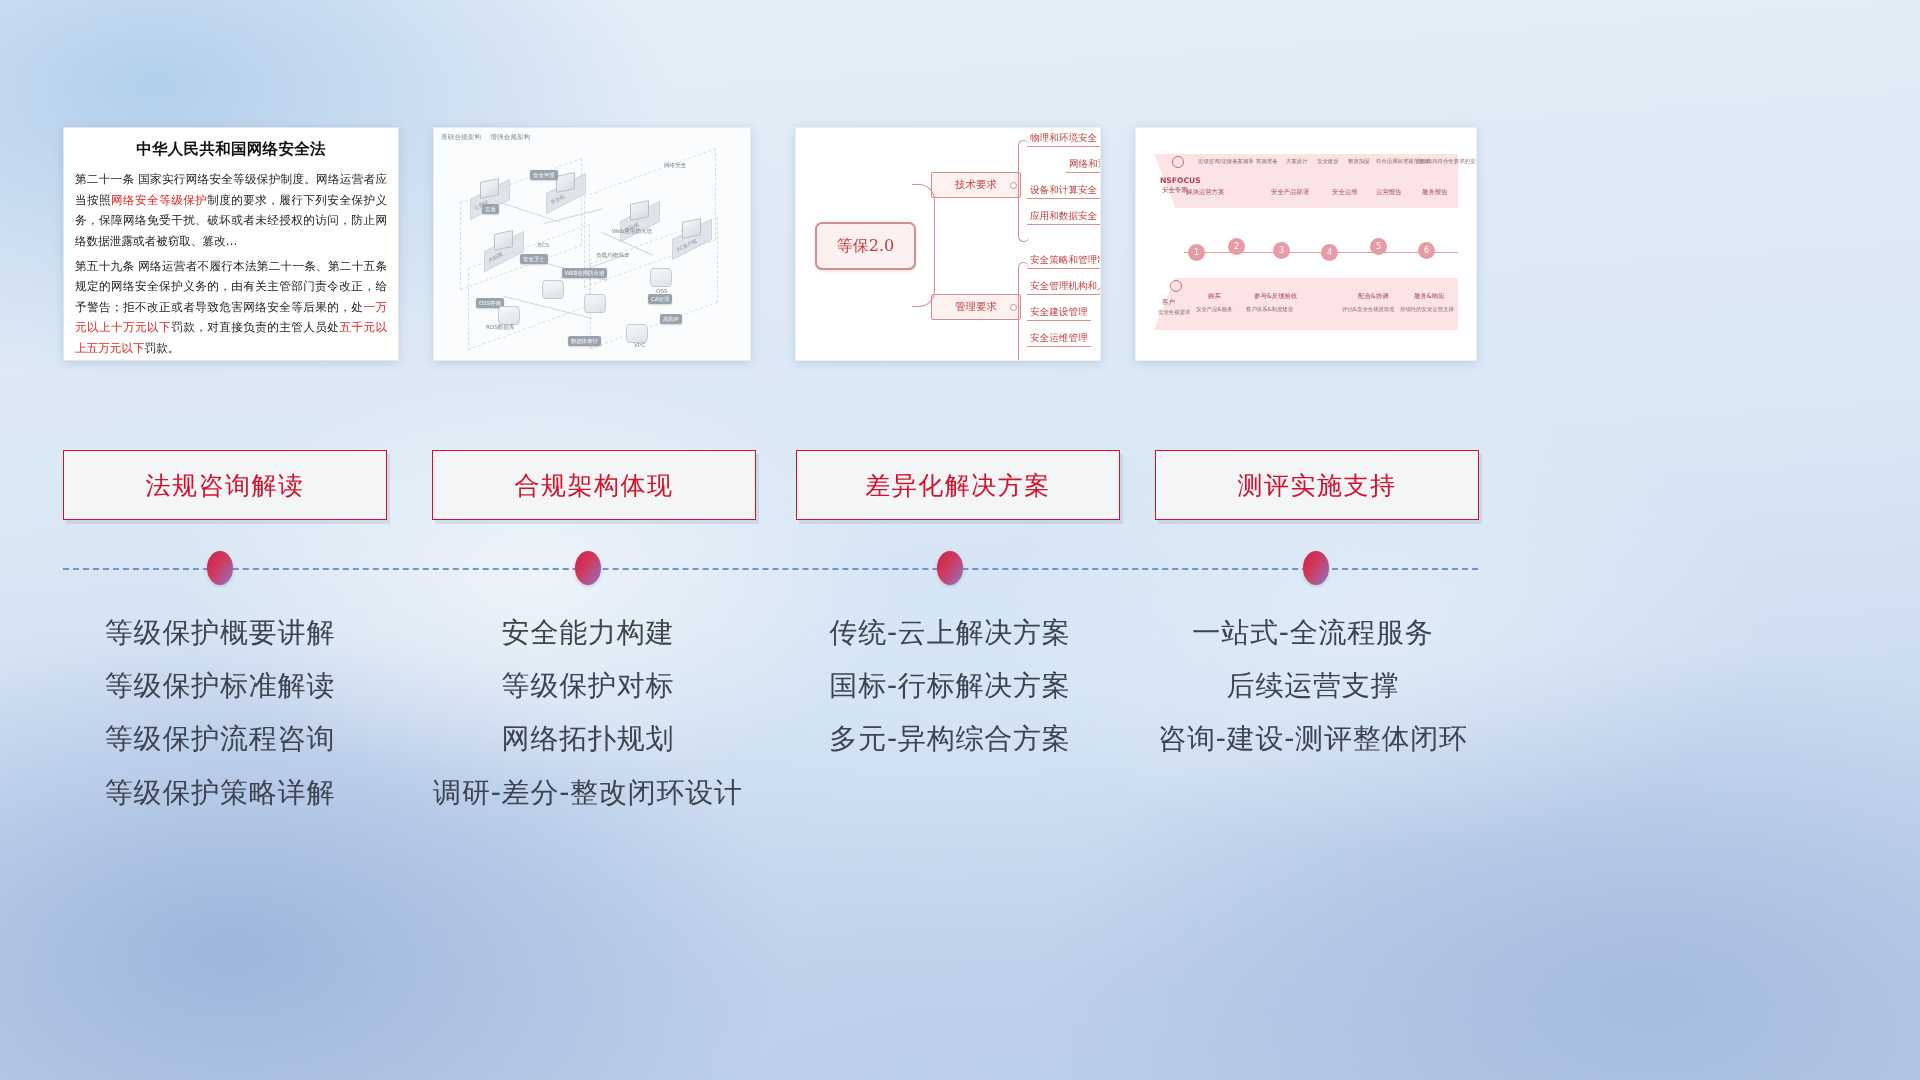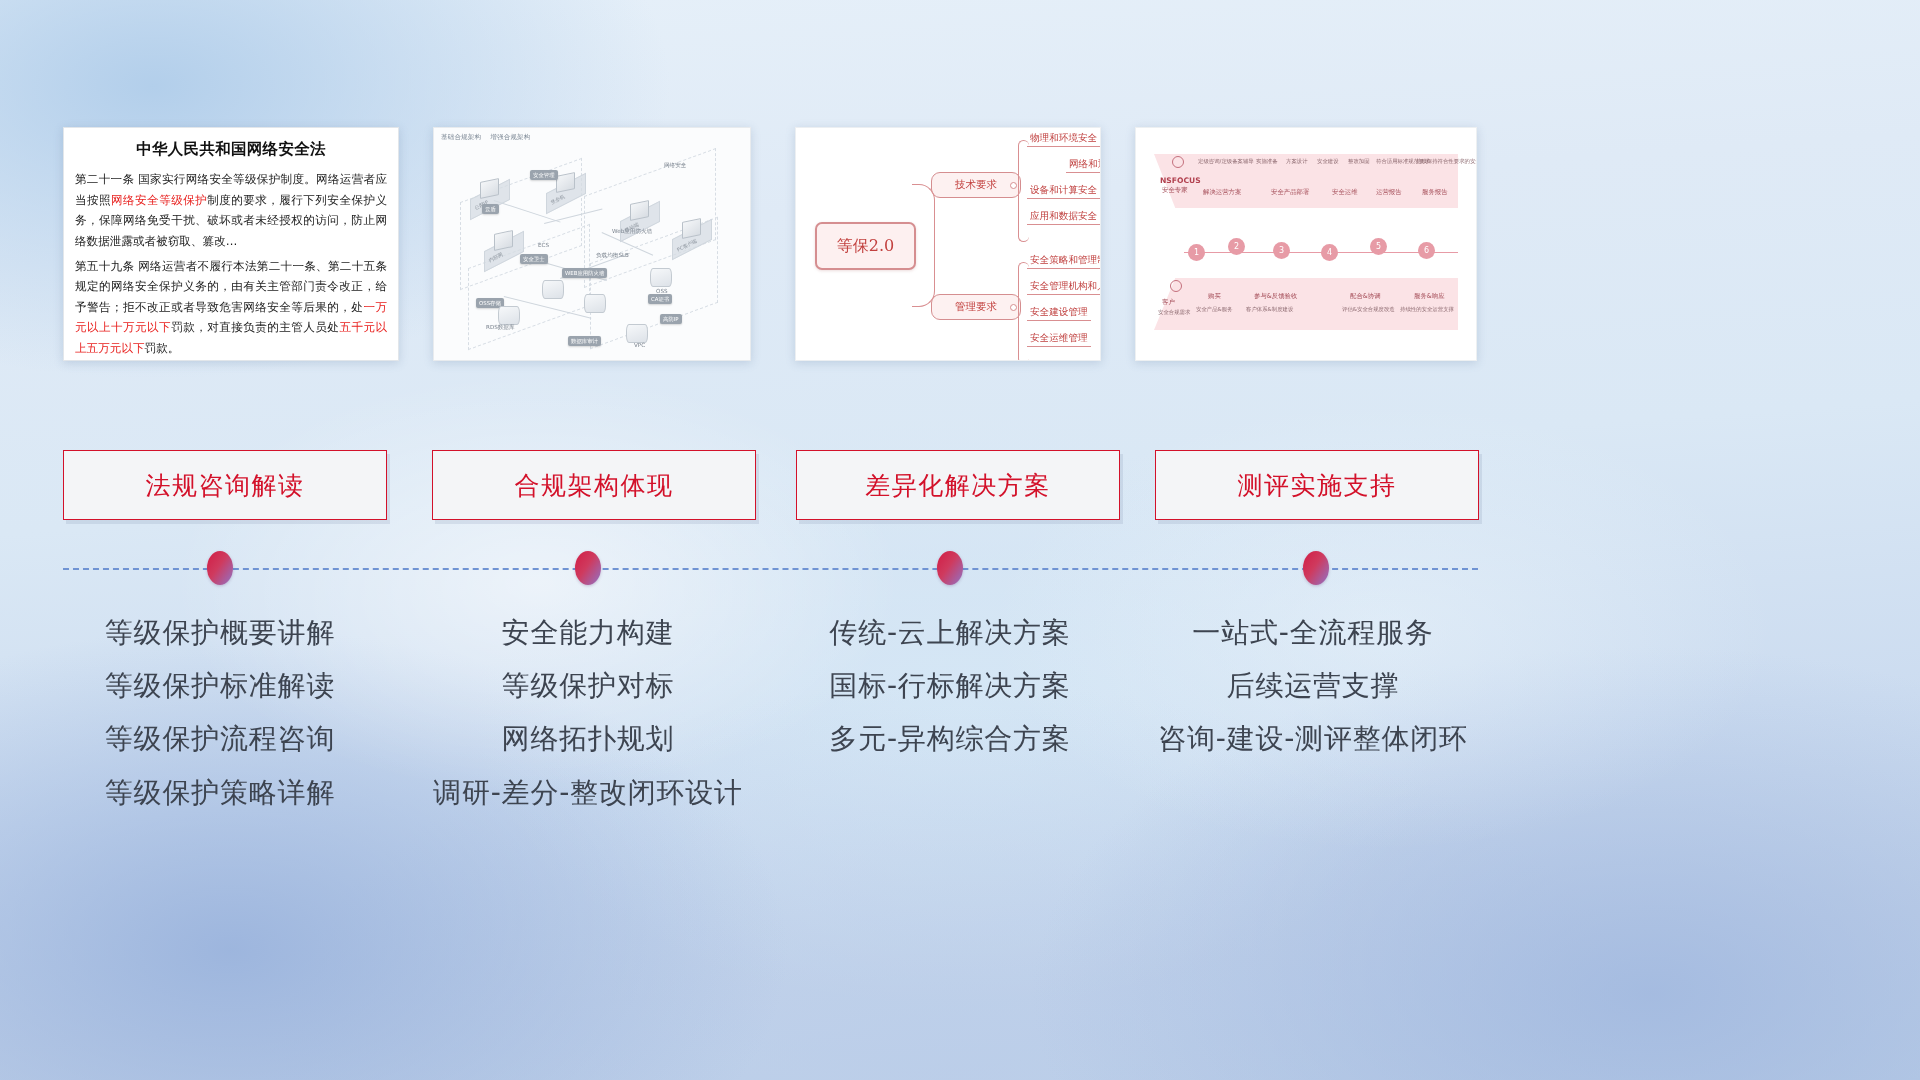--- a/index.html
+++ b/index.html
@@ -53,21 +53,21 @@
   #card2 .dash{position:absolute;border:1px dashed #d7dde4;}
   #card2 .ln{position:absolute;background:#cfd6dd;height:1px;transform-origin:0 0;}
   #card2 .tx{position:absolute;font-size:5.6px;color:#79828d;white-space:nowrap;}
 
   
   #card3{left:795px;top:127px;width:304px;height:232px;border:1px solid #eceff2;}
   .mm-root{position:absolute;left:19px;top:94px;width:97px;height:44px;border:2.4px solid #d58e90;
       background:#fdf0f0;border-radius:7px;display:flex;align-items:center;justify-content:center;
       color:#c2413f;font-size:16px;font-family:"DejaVu Serif","Liberation Serif",serif;
       box-shadow:0 1px 3px rgba(180,120,120,.25);}
-  .mm-node{position:absolute;border:1.4px solid #d58e90;background:#fdf1f1;border-radius:9px;
+  .mm-node{position:absolute;border:1.4px solid #d58e90;background:#fdf1f1;border-radius:2px;
       color:#c2413f;font-size:10.5px;font-family:"DejaVu Serif","Liberation Serif",serif;
       display:flex;align-items:center;justify-content:center;padding:0 6px;white-space:nowrap;}
   .mm-leaf{position:absolute;color:#c0403f;font-size:9.6px;white-space:nowrap;
       font-family:"DejaVu Serif","Liberation Serif",serif;
       border-bottom:1.6px solid #d98f91;padding:0 3px 1px;}
   .mm-dot{position:absolute;width:5px;height:5px;border:1.3px solid #d58e90;border-radius:50%;background:#fff;}
   .mm-curve{position:absolute;border-left:1.5px solid #d98f91;border-radius:6px;}
 
   
   #card4{left:1135px;top:127px;width:340px;height:232px;border:1px solid #edf0f2;}
@@ -226,39 +226,39 @@
     <div style="position:absolute;left:34px;top:152px;width:10px;height:10px;border-radius:50%;border:1.4px solid #c4707d;"></div>
 
     <div class="t" style="left:62px;top:30px;">定级咨询/定级备案辅导</div>
     <div class="t" style="left:120px;top:30px;">实施准备</div>
     <div class="t" style="left:150px;top:30px;">方案设计</div>
     <div class="t" style="left:181px;top:30px;">安全建设</div>
     <div class="t" style="left:212px;top:30px;">整改加固</div>
     <div class="t" style="left:240px;top:30px;">符合适用标准规范要求</div>
     <div class="t" style="left:280px;top:30px;">持续保持符合性要求的安全运营</div>
 
-    <div class="t2" style="left:67px;top:60px;">解决运营方案</div>
+    <div class="t2" style="left:50px;top:60px;">解决运营方案</div>
     <div class="t2" style="left:135px;top:60px;">安全产品部署</div>
     <div class="t2" style="left:196px;top:60px;">安全运维</div>
     <div class="t2" style="left:240px;top:60px;">运营报告</div>
     <div class="t2" style="left:286px;top:60px;">服务报告</div>
 
     <div class="axis" style="left:48px;top:124px;width:274px;"></div>
     <div class="circ" style="left:52px;top:116px;">1</div>
     <div class="circ" style="left:92px;top:110px;">2</div>
     <div class="circ" style="left:137px;top:114px;">3</div>
     <div class="circ" style="left:185px;top:116px;">4</div>
     <div class="circ" style="left:234px;top:110px;">5</div>
     <div class="circ" style="left:282px;top:114px;">6</div>
 
     <div class="t2" style="left:72px;top:164px;">购买</div>
     <div class="t" style="left:60px;top:178px;">安全产品&amp;服务</div>
     <div class="t2" style="left:118px;top:164px;">参与&amp;反馈验收</div>
     <div class="t" style="left:110px;top:178px;">客户体系&amp;制度建设</div>
-    <div class="t2" style="left:214px;top:164px;">配合&amp;协调</div>
+    <div class="t2" style="left:222px;top:164px;">配合&amp;协调</div>
     <div class="t" style="left:206px;top:178px;">评估&amp;安全合规度改造</div>
     <div class="t2" style="left:278px;top:164px;">服务&amp;响应</div>
     <div class="t" style="left:264px;top:178px;">持续性的安全运营支撑</div>
   </div>
 </div>
 
 <div class="titlebox" id="tb1">
   <span>法规咨询解读</span>
 </div>
 <div class="titlebox" id="tb2">

